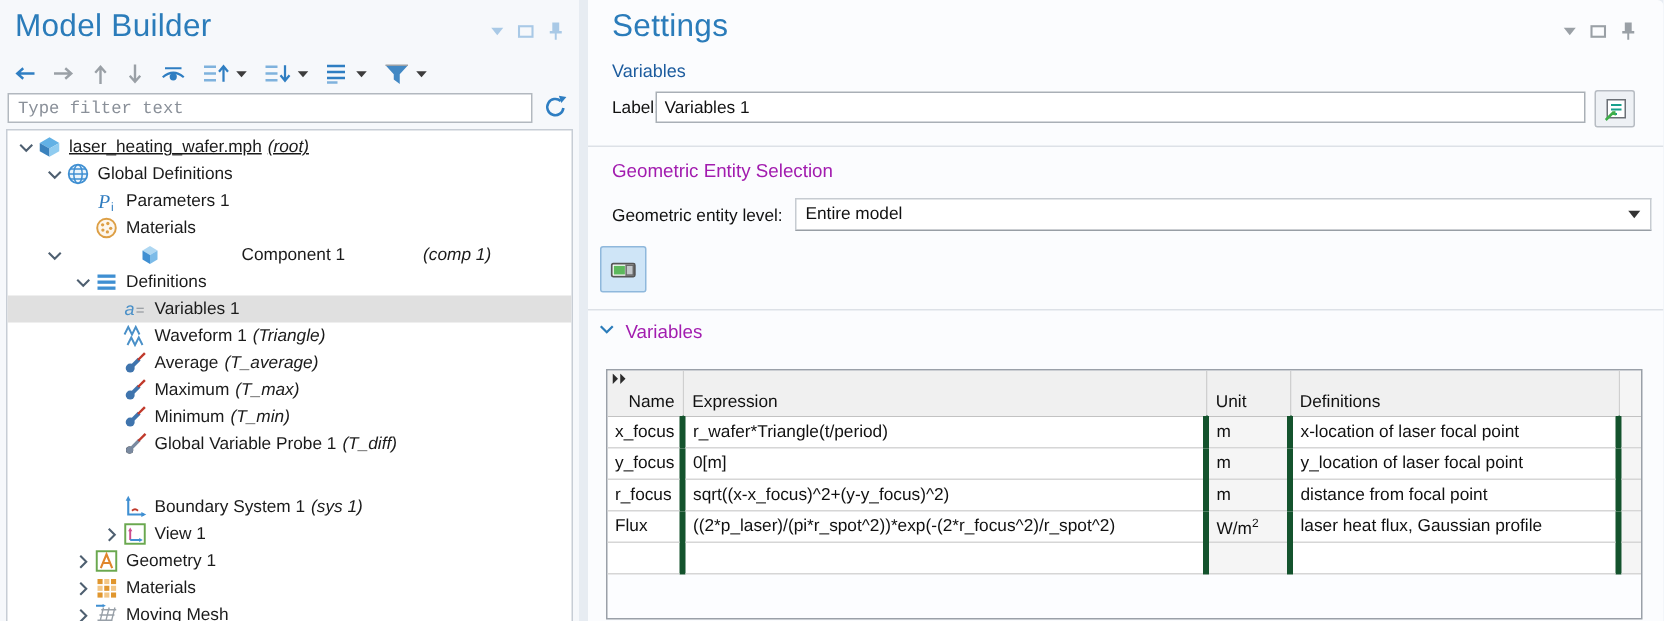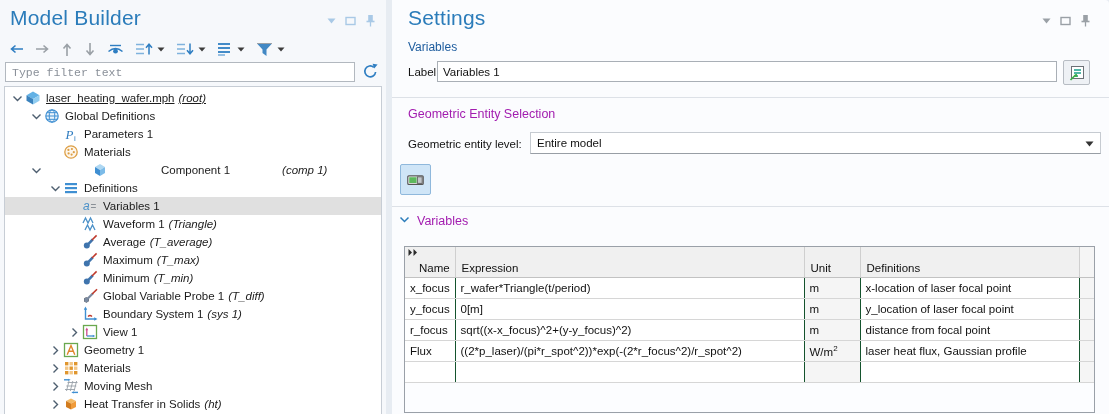--- a/index.html
+++ b/index.html
@@ -58,21 +58,21 @@
   #var-chev{position:absolute;left:7px;top:216px;display:flex}
   #var-h{left:25px;top:214px}
 
   
   #tbl-wrap{position:absolute;left:12px;top:246px;width:691px;height:167px;border:1px solid #9aa0a8;
     background:#fcfdff;box-sizing:border-box;overflow:hidden}
   #var-table{border-collapse:collapse;table-layout:fixed;width:689px;font-size:11.5px}
   #var-table th{height:23px;background:#f0f0f0;border-right:1px solid #cfcfcf;border-bottom:1px solid #c2c2c2;
     text-align:left;font-weight:400;color:#111;padding:4px 0 0 6px;position:relative;white-space:nowrap;overflow:hidden;vertical-align:bottom;padding-bottom:3px}
   #var-table th.first{padding-left:14px}
-  #var-table td{height:20px;background:#fff;border-right:1px solid #14532d;border-bottom:1px solid #d6d6d6;
+  #var-table td{height:20px;background:#fff;border-right:4px solid #14532d;border-bottom:1px solid #d6d6d6;
     padding:0 5px;white-space:nowrap;overflow:hidden;color:#111}
   #var-table td.unit{background:#f5f5f5}
   #var-table td.extra, #var-table th.extra{background:#f5f5f5;padding:0}
   #var-table th:last-child, #var-table td:last-child{border-right:none}
   .hdr-marker{position:absolute;left:3px;top:2px;display:flex}
   sup{font-size:8px}
 </style>
 </head>
 <body>
 
@@ -351,21 +351,21 @@
           <svg width="16" height="16" viewBox="0 0 16 16" xmlns="http://www.w3.org/2000/svg">
             <circle cx="4.4" cy="12" r="2.4" fill="#5a githubb"></circle>
             <circle cx="4.4" cy="12" r="2.4" fill="#7a8aa0"></circle>
             <path d="M5.8,10.6 L11,5.2" stroke="#7a8aa0" stroke-width="2.2"></path>
             <path d="M10.2,6 L15,1.2" stroke="#c0392b" stroke-width="1.6"></path>
           </svg>
         </span>
         <span class="tlabel">Global Variable Probe 1</span>
         <span class="tsuffix">(T_diff)</span>
       </div>
-      <div class="tree-row" style="padding-left: 63px;">
+      <div class="tree-row" style="padding-left: 63px; margin-top: 24px;">
         <span class="chev"></span>
         <span class="ticon">
           <svg width="16" height="16" viewBox="0 0 16 16" xmlns="http://www.w3.org/2000/svg">
             <path d="M3.5,2.5 V13 H14" fill="none" stroke="#3f8fd2" stroke-width="1.4"></path>
             <polygon points="3.5,0.5 1.8,3.8 5.2,3.8" fill="#3f8fd2"></polygon>
             <polygon points="15.5,13 12.2,11.3 12.2,14.7" fill="#3f8fd2"></polygon>
             <path d="M6,10.5 Q8,8.5 10,10.5" fill="none" stroke="#c0392b" stroke-width="1.2"></path>
           </svg>
         </span>
         <span class="tlabel">Boundary System 1</span>

